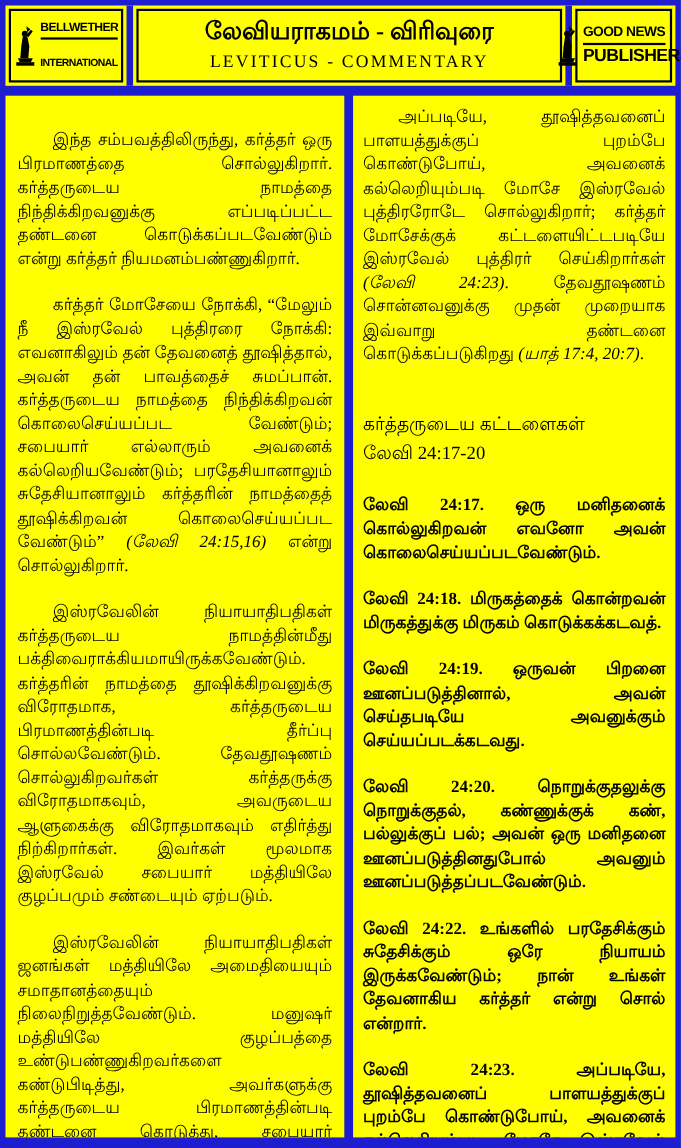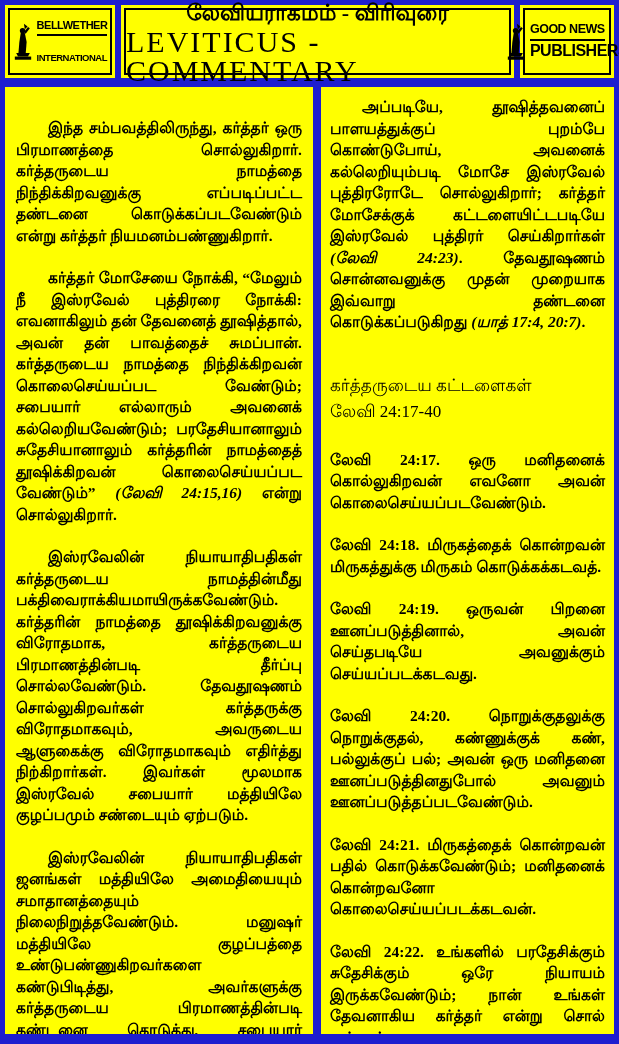--- a/index.html
+++ b/index.html
@@ -19,38 +19,38 @@
   .hdr-cell.center{flex:1;}
   .hdr-cell.right{width:94px;}
   .hdr-sep{width:6px;background:var(--frame,#1E1ECF);}
   .logo-frame,.title-frame{
     border:2px solid #000;height:100%;box-sizing:border-box;
     display:flex;align-items:center;justify-content:center;
   }
   .logo-frame{gap:4px;padding:2px 2px;}
   .title-frame{flex-direction:column;}
   .title-tamil{font-weight:bold;font-size:22px;line-height:29px;}
-  .title-english{font-size:30px;letter-spacing:2px;line-height:29px;}
+  .title-english{font-size:16px;letter-spacing:2px;line-height:29px;}
   .logo-icon{flex:0 0 auto;display:flex;}
   .logo-text{display:flex;flex-direction:column;align-items:flex-start;
     font-family:"Liberation Sans",sans-serif;font-weight:bold;line-height:1.25;}
   .logo-line1{border-bottom:2px solid #000;padding-bottom:1px;white-space:nowrap;}
   .logo-line2{white-space:nowrap;}
   .bellwether .logo-line1{font-size:11px;letter-spacing:-0.5px;}
   .bellwether .logo-line2{font-size:9.5px;letter-spacing:-0.5px;margin-top:16px;}
   .goodnews .logo-line1{font-size:12.5px;letter-spacing:-0.5px;}
   .goodnews .logo-line2{font-size:16px;letter-spacing:-0.5px;}
   
   .bodyrow{flex:1;display:flex;min-height:0;}
   .col{background:var(--paper,#FFFF00);box-sizing:border-box;overflow:hidden;}
   .col-left{width:308px;margin-right:8px;padding:30px 11px 4px 11px;}
   .col-right{flex:1;padding:9px 9px 8px 9px;}
   
   .para{margin:0 0 21px 0;text-align:justify;font-size:15.5px;line-height:21.5px;}
-  .para.indent{text-indent:32px;font-weight:bold;}
+  .para.indent{text-indent:32px;}
   .para.bold{font-weight:bold;}
   .para.heading{font-weight:normal;font-size:17px;line-height:26px;margin:40px 0 24px 0;text-align:left;}
   .italic{font-style:italic;}
 </style>
 </head>
 <body>
 
 <div class="page" style="--paper: #FFFF00; --frame: #1E1ECF; --ink: #000000;">
 
   <div class="header">
@@ -106,24 +106,23 @@
 
   <div class="bodyrow">
     <div class="col col-left" id="col-left">
         <p class="para indent"><span>இந்த சம்பவத்திலிருந்து, கர்த்தர் ஒரு பிரமாணத்தை சொல்லுகிறார். கர்த்தருடைய நாமத்தை நிந்திக்கிறவனுக்கு எப்படிப்பட்ட தண்டனை கொடுக்கப்படவேண்டும் என்று கர்த்தர் நியமனம்பண்ணுகிறார்.</span></p>
         <p class="para indent"><span>கர்த்தர் மோசேயை நோக்கி, “மேலும் நீ இஸ்ரவேல் புத்திரரை நோக்கி: எவனாகிலும் தன் தேவனைத் தூஷித்தால், அவன் தன் பாவத்தைச் சுமப்பான். கர்த்தருடைய நாமத்தை நிந்திக்கிறவன் கொலைசெய்யப்பட வேண்டும்; சபையார் எல்லாரும் அவனைக் கல்லெறியவேண்டும்; பரதேசியானாலும் சுதேசியானாலும் கர்த்தரின் நாமத்தைத் தூஷிக்கிறவன் கொலைசெய்யப்பட வேண்டும்” </span><span class="italic">(லேவி 24:15,16)</span><span> என்று சொல்லுகிறார்.</span></p>
         <p class="para indent"><span>இஸ்ரவேலின் நியாயாதிபதிகள் கர்த்தருடைய நாமத்தின்மீது பக்திவைராக்கியமாயிருக்கவேண்டும். கர்த்தரின் நாமத்தை தூஷிக்கிறவனுக்கு விரோதமாக, கர்த்தருடைய பிரமாணத்தின்படி தீர்ப்பு சொல்லவேண்டும். தேவதூஷணம் சொல்லுகிறவர்கள் கர்த்தருக்கு விரோதமாகவும், அவருடைய ஆளுகைக்கு விரோதமாகவும் எதிர்த்து நிற்கிறார்கள். இவர்கள் மூலமாக இஸ்ரவேல் சபையார் மத்தியிலே குழப்பமும் சண்டையும் ஏற்படும்.</span></p>
         <p class="para indent"><span>இஸ்ரவேலின் நியாயாதிபதிகள் ஜனங்கள் மத்தியிலே அமைதியையும் சமாதானத்தையும் நிலைநிறுத்தவேண்டும். மனுஷர் மத்தியிலே குழப்பத்தை உண்டுபண்ணுகிறவர்களை கண்டுபிடித்து, அவர்களுக்கு கர்த்தருடைய பிரமாணத்தின்படி தண்டனை கொடுத்து, சபையார் மத்தியிலே அமைதியையும் சமாதானத்தையும் ஏற்படுத்தவேண்டும்.</span></p>
       </div>
     <div class="col col-right" id="col-right">
         <p class="para indent"><span>அப்படியே, தூஷித்தவனைப் பாளயத்துக்குப் புறம்பே கொண்டுபோய், அவனைக் கல்லெறியும்படி மோசே இஸ்ரவேல் புத்திரரோடே சொல்லுகிறார்; கர்த்தர் மோசேக்குக் கட்டளையிட்டபடியே இஸ்ரவேல் புத்திரர் செய்கிறார்கள் </span><span class="italic">(லேவி 24:23)</span><span>. தேவதூஷணம் சொன்னவனுக்கு முதன் முறையாக இவ்வாறு தண்டனை கொடுக்கப்படுகிறது </span><span class="italic">(யாத் 17:4, 20:7)</span><span>.</span></p>
-        <p class="para heading"><span>கர்த்தருடைய கட்டளைகள்</span><br><span>லேவி 24:17-40</span></p>
+        <p class="para heading"><span>கர்த்தருடைய கட்டளைகள்</span><br><span>லேவி 24:17-20</span></p>
         <p class="para bold"><span>லேவி 24:17. ஒரு மனிதனைக் கொல்லுகிறவன் எவனோ அவன் கொலைசெய்யப்படவேண்டும்.</span></p>
         <p class="para bold"><span>லேவி 24:18. மிருகத்தைக் கொன்றவன் மிருகத்துக்கு மிருகம் கொடுக்கக்கடவத்.</span></p>
         <p class="para bold"><span>லேவி 24:19. ஒருவன் பிறனை ஊனப்படுத்தினால், அவன் செய்தபடியே அவனுக்கும் செய்யப்படக்கடவது.</span></p>
         <p class="para bold"><span>லேவி 24:20. நொறுக்குதலுக்கு நொறுக்குதல், கண்ணுக்குக் கண், பல்லுக்குப் பல்; அவன் ஒரு மனிதனை ஊனப்படுத்தினதுபோல் அவனும் ஊனப்படுத்தப்படவேண்டும்.</span></p>
-        <p class="para bold"><span>லேவி 24:21. மிருகத்தைக் கொன்றவன் பதில் கொடுக்கவேண்டும்; மனிதனைக் கொன்றவனோ கொலைசெய்யப்படக்கடவன்.</span></p>
         <p class="para bold"><span>லேவி 24:22. உங்களில் பரதேசிக்கும் சுதேசிக்கும் ஒரே நியாயம் இருக்கவேண்டும்; நான் உங்கள் தேவனாகிய கர்த்தர் என்று சொல் என்றார்.</span></p>
         <p class="para bold"><span>லேவி 24:23. அப்படியே, தூஷித்தவனைப் பாளயத்துக்குப் புறம்பே கொண்டுபோய், அவனைக் கல்லெறியும்படி மோசே இஸ்ரவேல் புத்திரரோடே சொன்னான்; கர்த்தர் மோசேக்குக் கட்டளையிட்டபடியே செய்தார்கள்.</span></p>
       </div>
   </div>
 
 </div>
 
 </body></html>

